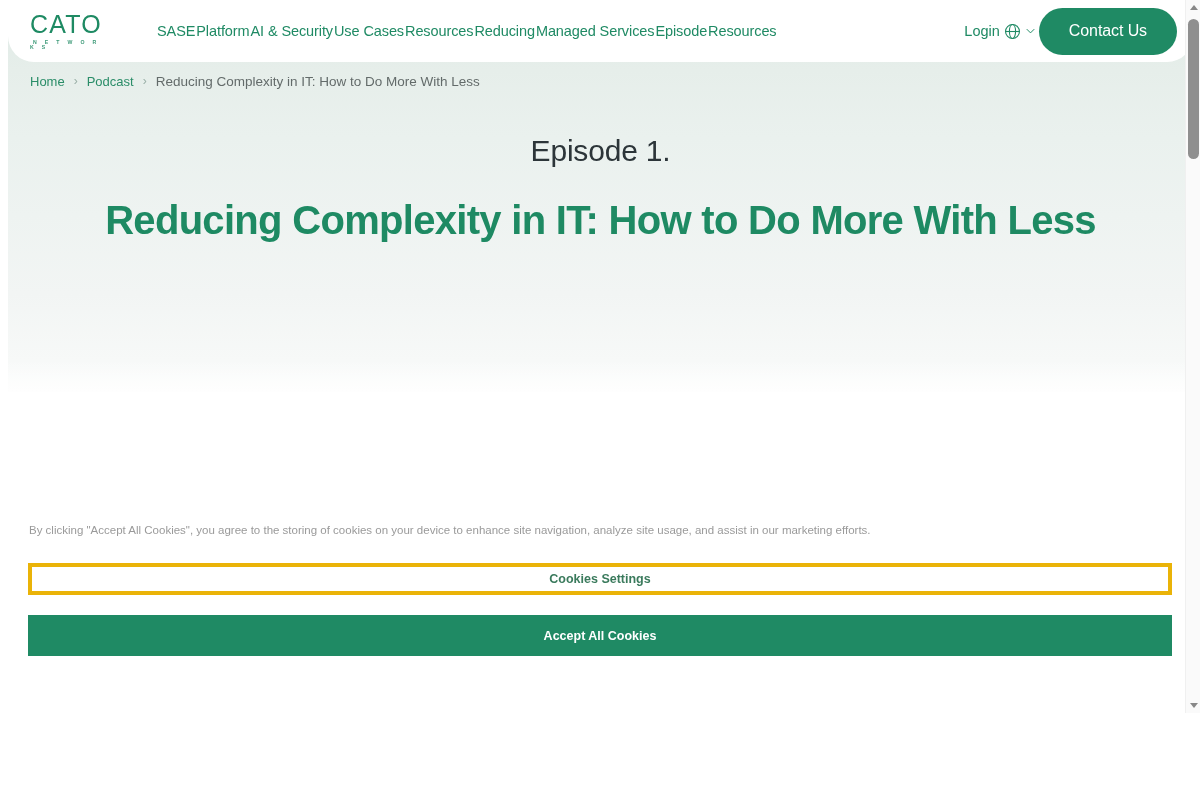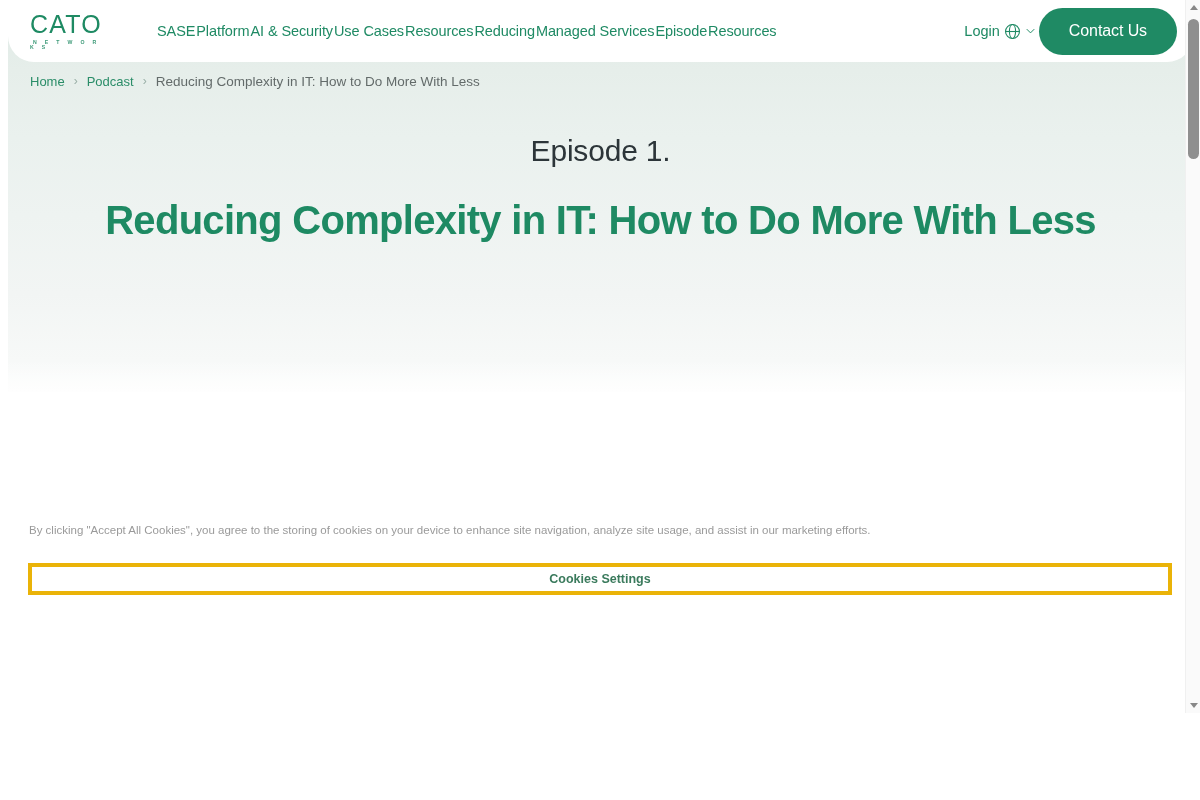--- a/index.html
+++ b/index.html
@@ -352,20 +352,21 @@
       <span class="crumb-sep">›</span>
       <span class="crumb-current">Reducing Complexity in IT: How to Do More With Less</span>
     </div>
 
     <div id="episode">Episode 1.</div>
     <h1 id="headline">Reducing Complexity in IT: How to Do More With Less</h1>
 
     <div id="cookie-banner">
       <div id="cookie-text">By clicking "Accept All Cookies", you agree to the storing of cookies on your device to enhance site navigation, analyze site usage, and assist in our marketing efforts.</div>
       <button id="cookies-settings-btn">Cookies Settings</button>
+      <button id="accept-all-btn">Accept All Cookies</button>
     </div>
 
   </div>
 
   <div id="scrollbar">
     <div id="sb-track"></div>
     <div id="sb-up">
       <span class="sb-arrow up"></span>
     </div>
     <div id="sb-thumb"></div>

